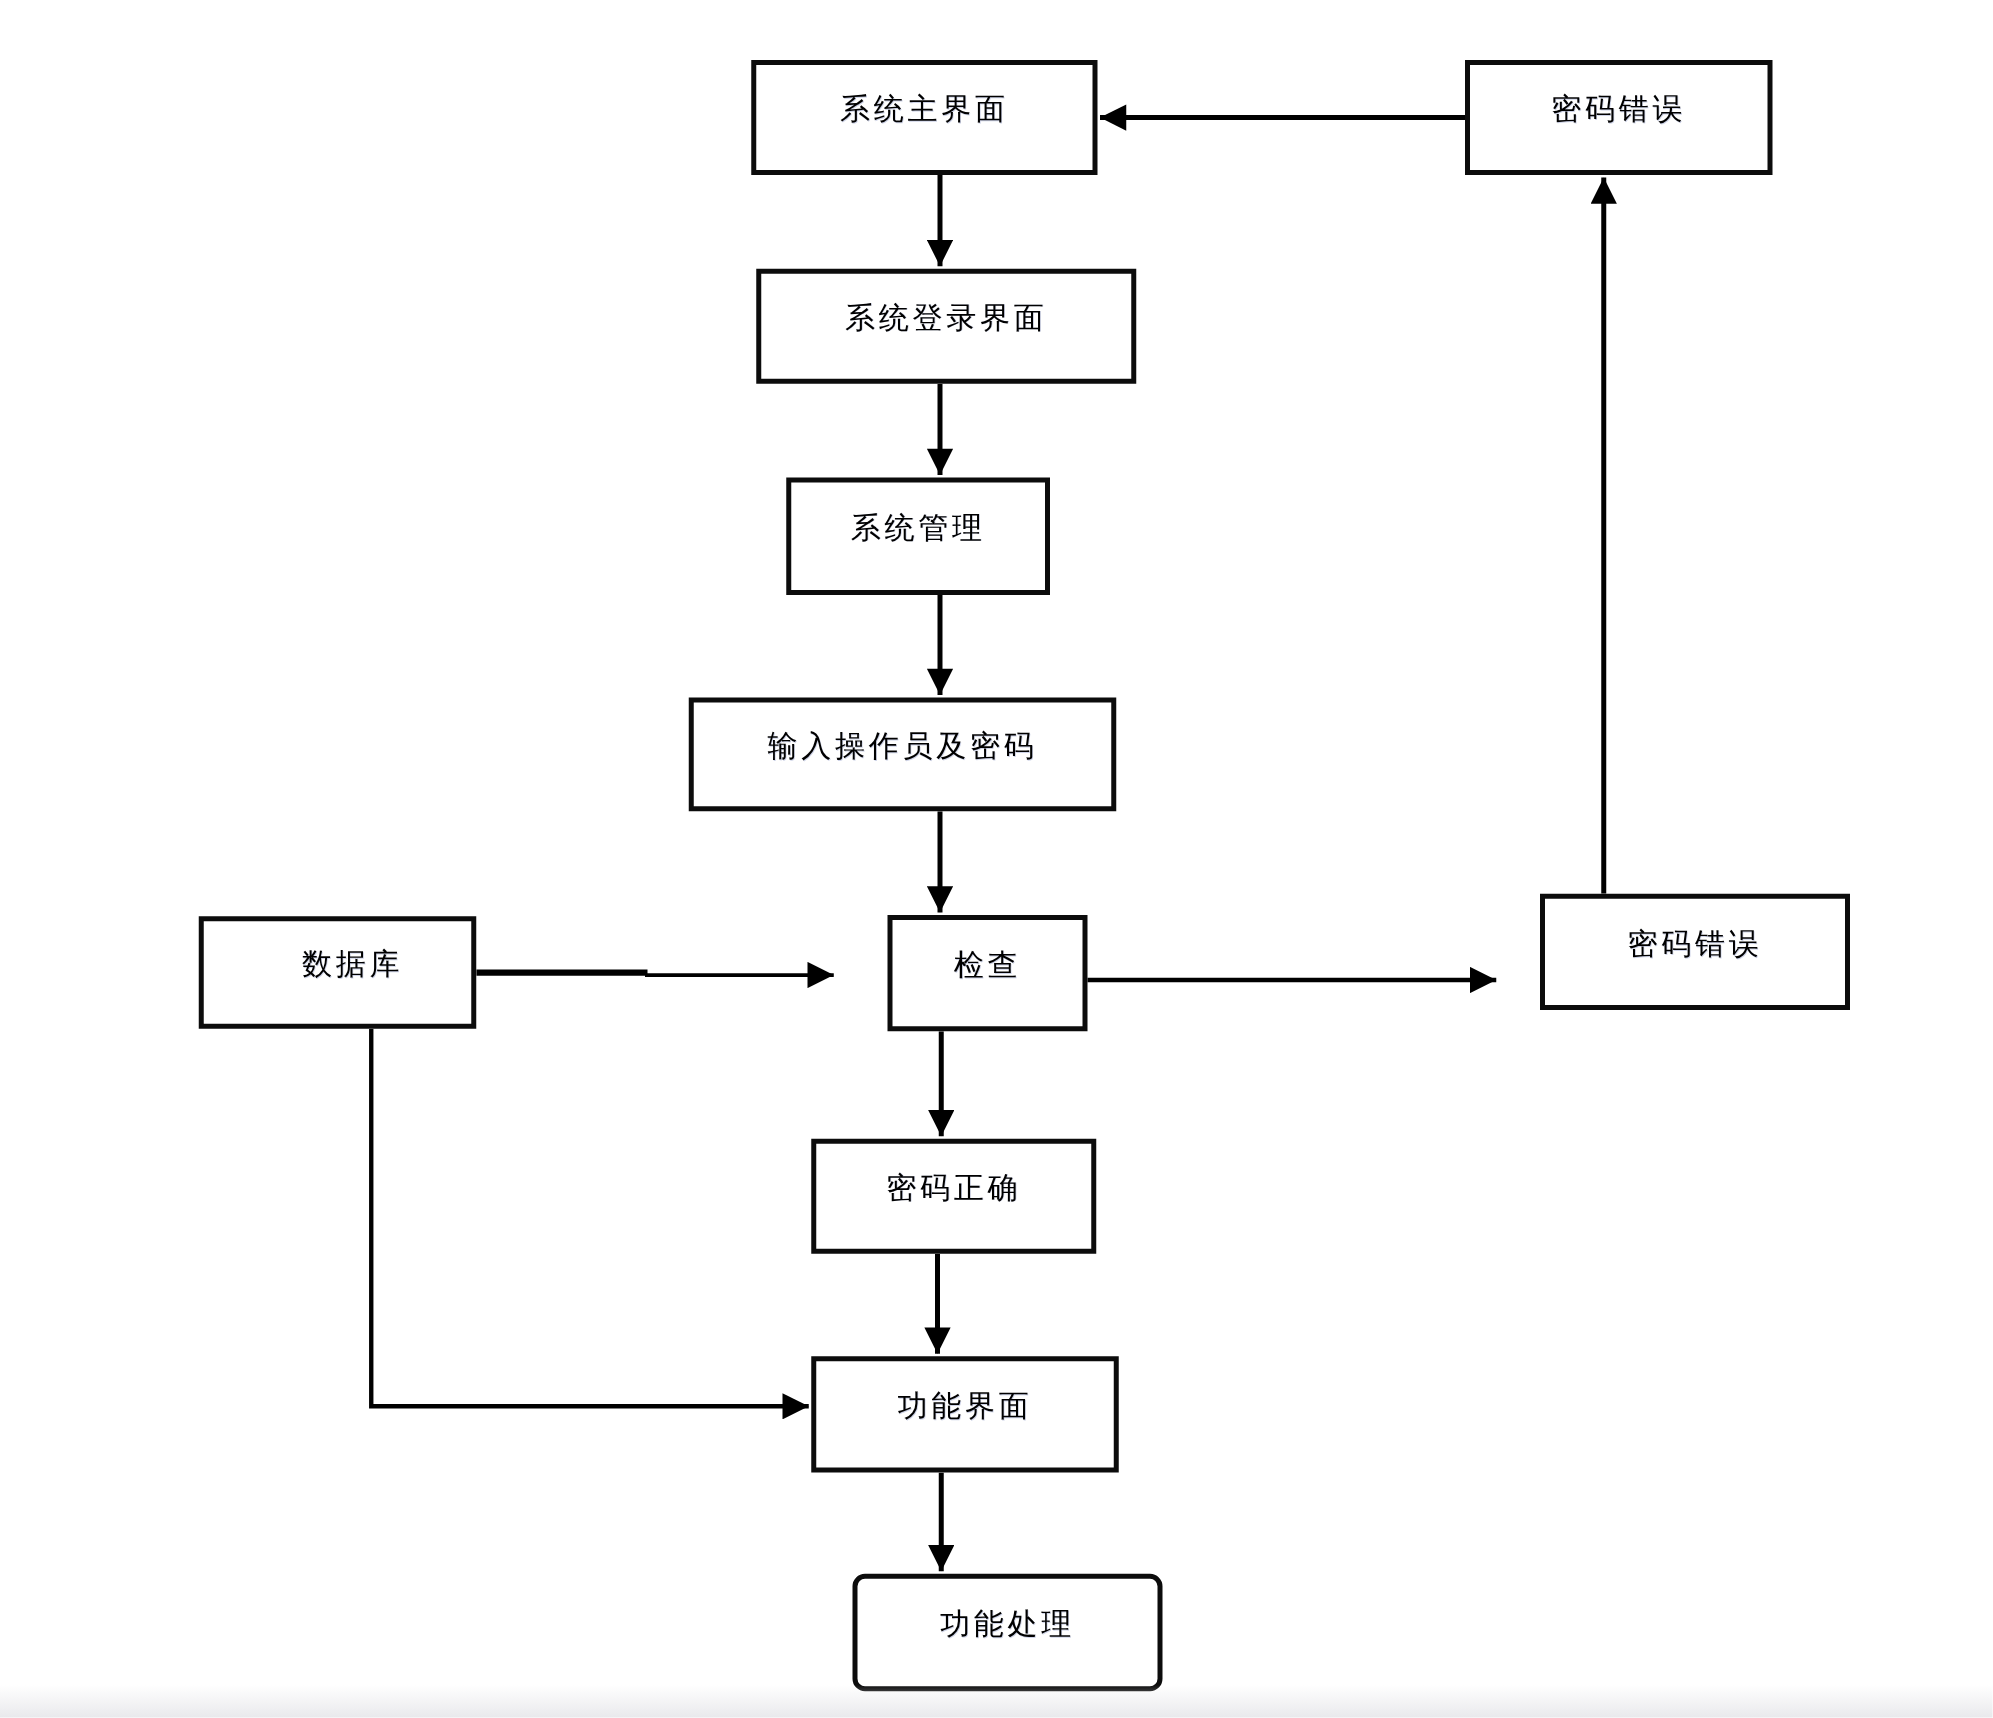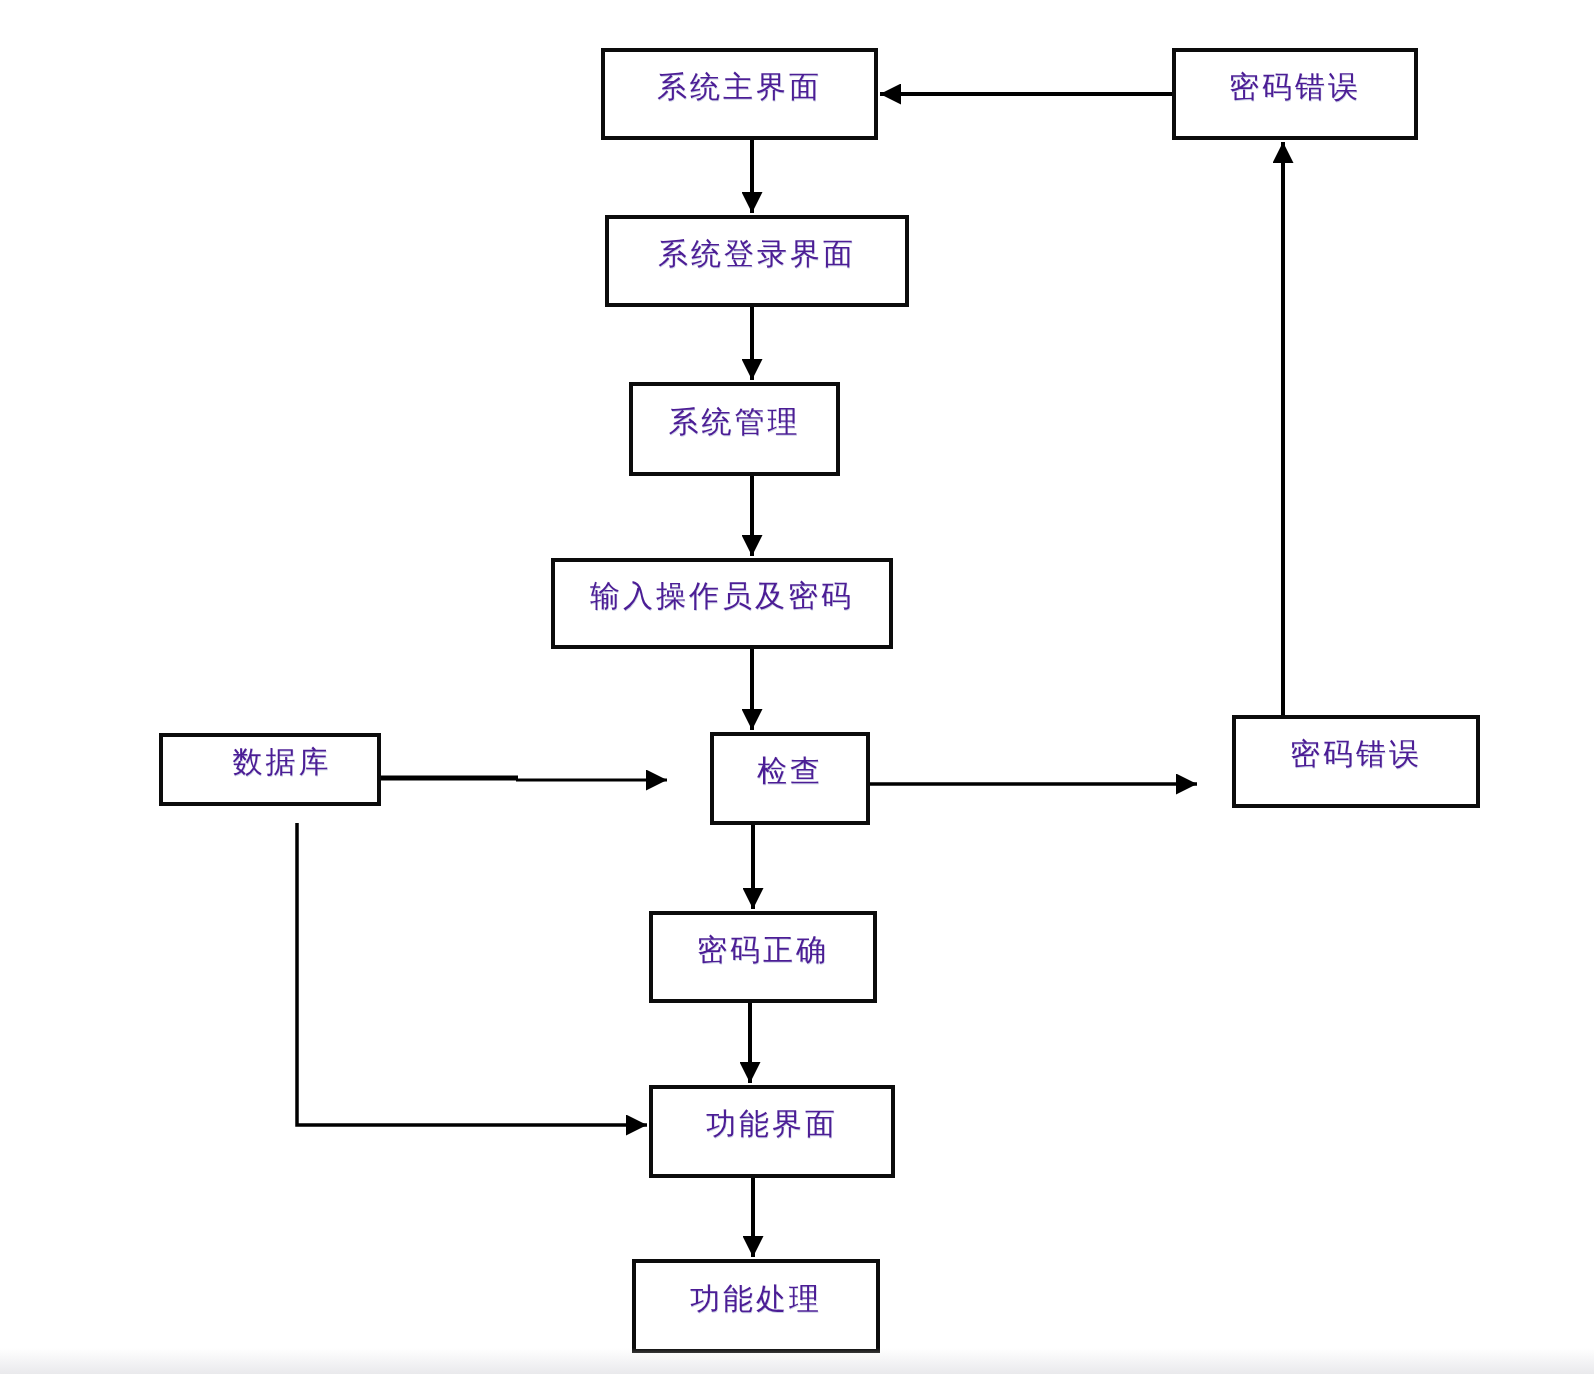--- a/index.html
+++ b/index.html
@@ -30,38 +30,38 @@
   .node {
     position: absolute;
     box-sizing: border-box;
     border: 4px solid #0c0c0c;
     background: #ffffff;
     display: flex;
     align-items: center;
     justify-content: center;
     padding-bottom: 14px;
     z-index: 2;
-    color: #4c1d95;
-    font-size: 30px;
+    color: #000000;
+    font-size: 24px;
     letter-spacing: 3px;
     white-space: nowrap;
     text-shadow: 0.6px 0.6px 0 rgba(60,80,160,0.25);
   }
   
   .n-main        { left: 601px;  top: 48px;   width: 277px; height: 92px; }
   .n-error-info  { left: 1172px; top: 48px;   width: 246px; height: 92px; }
   .n-login       { left: 593px;  top: 215px;  width: 304px; height: 92px; margin-left: 12px; }
   .n-sys-mgmt    { left: 629px;  top: 382px;  width: 211px; height: 94px; }
   .n-input-op    { left: 551px;  top: 558px;  width: 342px; height: 91px; }
-  .n-database    { left: 159px;  top: 733px;  width: 222px; height: 73px; padding-left: 24px; }
+  .n-database    { left: 159px;  top: 733px;  width: 222px; height: 90px; padding-left: 24px; }
   .n-check       { left: 669px;  top: 732px;  width: 160px; height: 93px; margin-left: 41px; }
   .n-pwd-wrong   { left: 1232px; top: 715px;  width: 248px; height: 93px; }
   .n-pwd-correct { left: 649px;  top: 911px;  width: 228px; height: 92px; }
   .n-func-ui     { left: 649px;  top: 1085px; width: 246px; height: 93px; }
-  .n-func-proc   { left: 632px;  top: 1259px; width: 248px; height: 94px; }
+  .n-func-proc   { left: 682px;  top: 1259px; width: 248px; height: 94px; border-radius: 10px; }
 
   .bottom-fade {
     position: absolute;
     left: 0;
     bottom: 0;
     width: 100%;
     height: 26px;
     background: linear-gradient(to bottom, rgba(236,236,238,0), #e9e9ec);
     z-index: 3;
     pointer-events: none;

